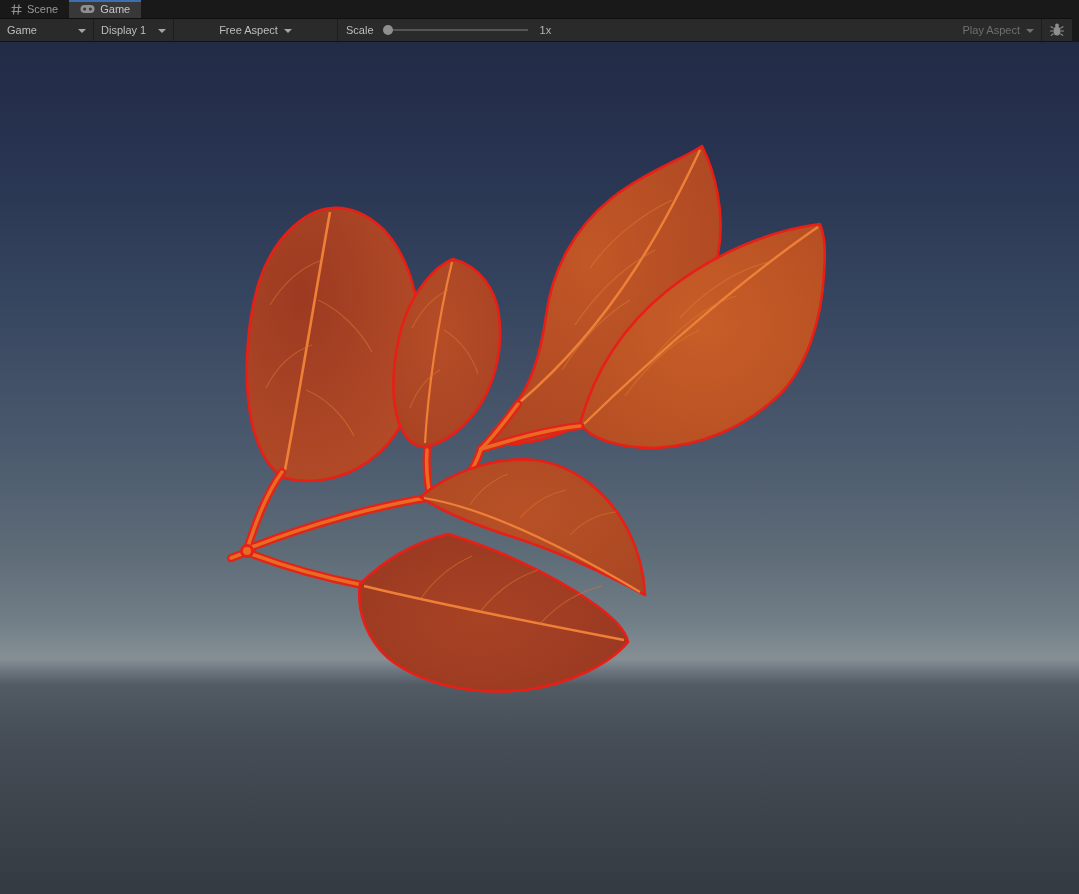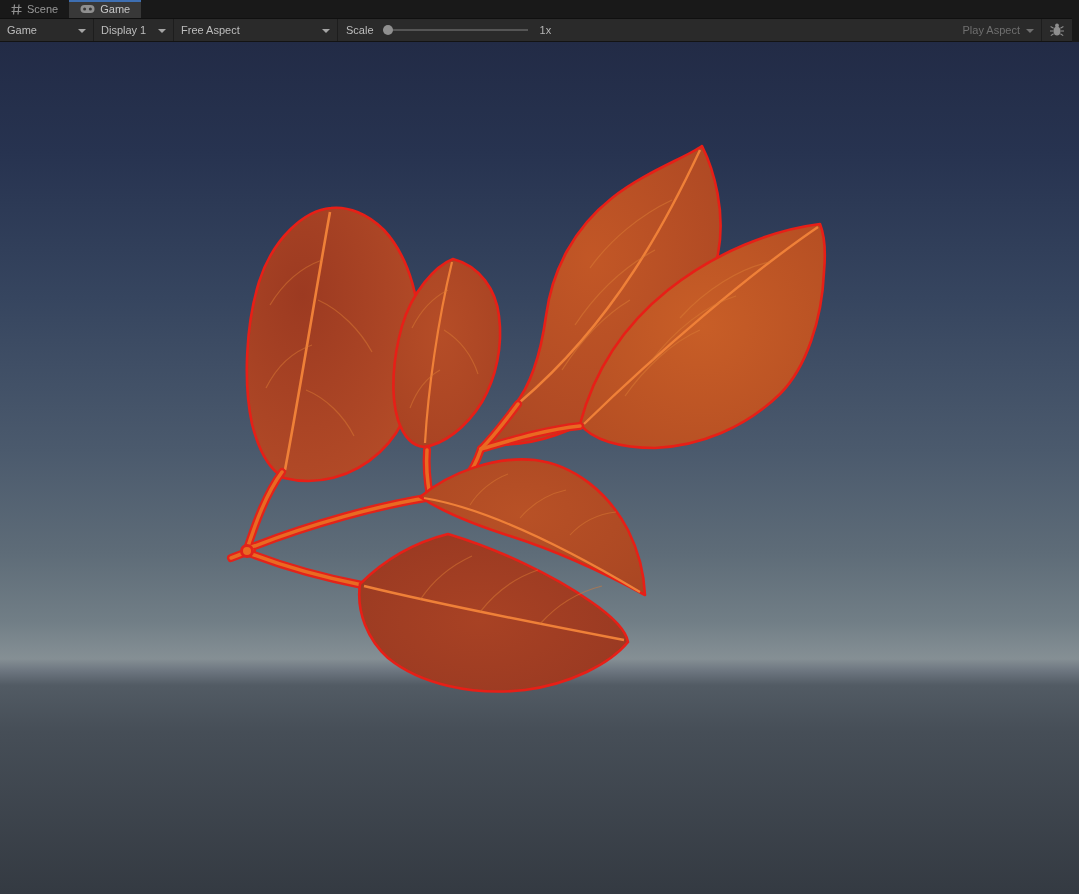--- a/index.html
+++ b/index.html
@@ -20,21 +20,21 @@
     display: flex; align-items: center; font-size: 11px; color: #bdbdbd; }
   .tb-dd { display: flex; align-items: center; height: 100%; padding: 0 7px; cursor: default; }
   .tb-dd .lbl { margin-right: 6px; }
   .arrow { width: 0; height: 0; border-left: 4px solid transparent;
     border-right: 4px solid transparent; border-top: 4px solid #a5a5a5; margin-top: 1px; }
   .arrow.dim { border-top-color: #6f6f6f; }
   .sep { width: 1px; height: 100%; background: #1d1d1d; }
   .gap { flex: 1; }
   .w-game   { width: 93px;  justify-content: space-between; }
   .w-disp   { width: 79px;  justify-content: space-between; }
-  .w-aspect { width: 163px; justify-content: space-between; }
+  .w-aspect { width: 163px; justify-content: center; }
   .scale-wrap { display: flex; align-items: center; padding: 0 8px; }
   .scale-lbl { margin-right: 9px; text-align: right; }
   .slider { position: relative; width: 145px; height: 12px; display: flex; align-items: center; }
   .slider .track { position: absolute; left: 0; right: 0; top: 5px; height: 2px; background: #555; }
   .slider .knob { position: absolute; left: 0; top: 1px; width: 10px; height: 10px;
     border-radius: 50%; background: #8f8f8f; }
   .scale-val { margin-left: 12px; color: #b5b5b5; }
   .playfocused { color: #6f6f6f; }
   .bugbtn { width: 30px; height: 100%; display: flex; align-items: center; justify-content: center; }
 

